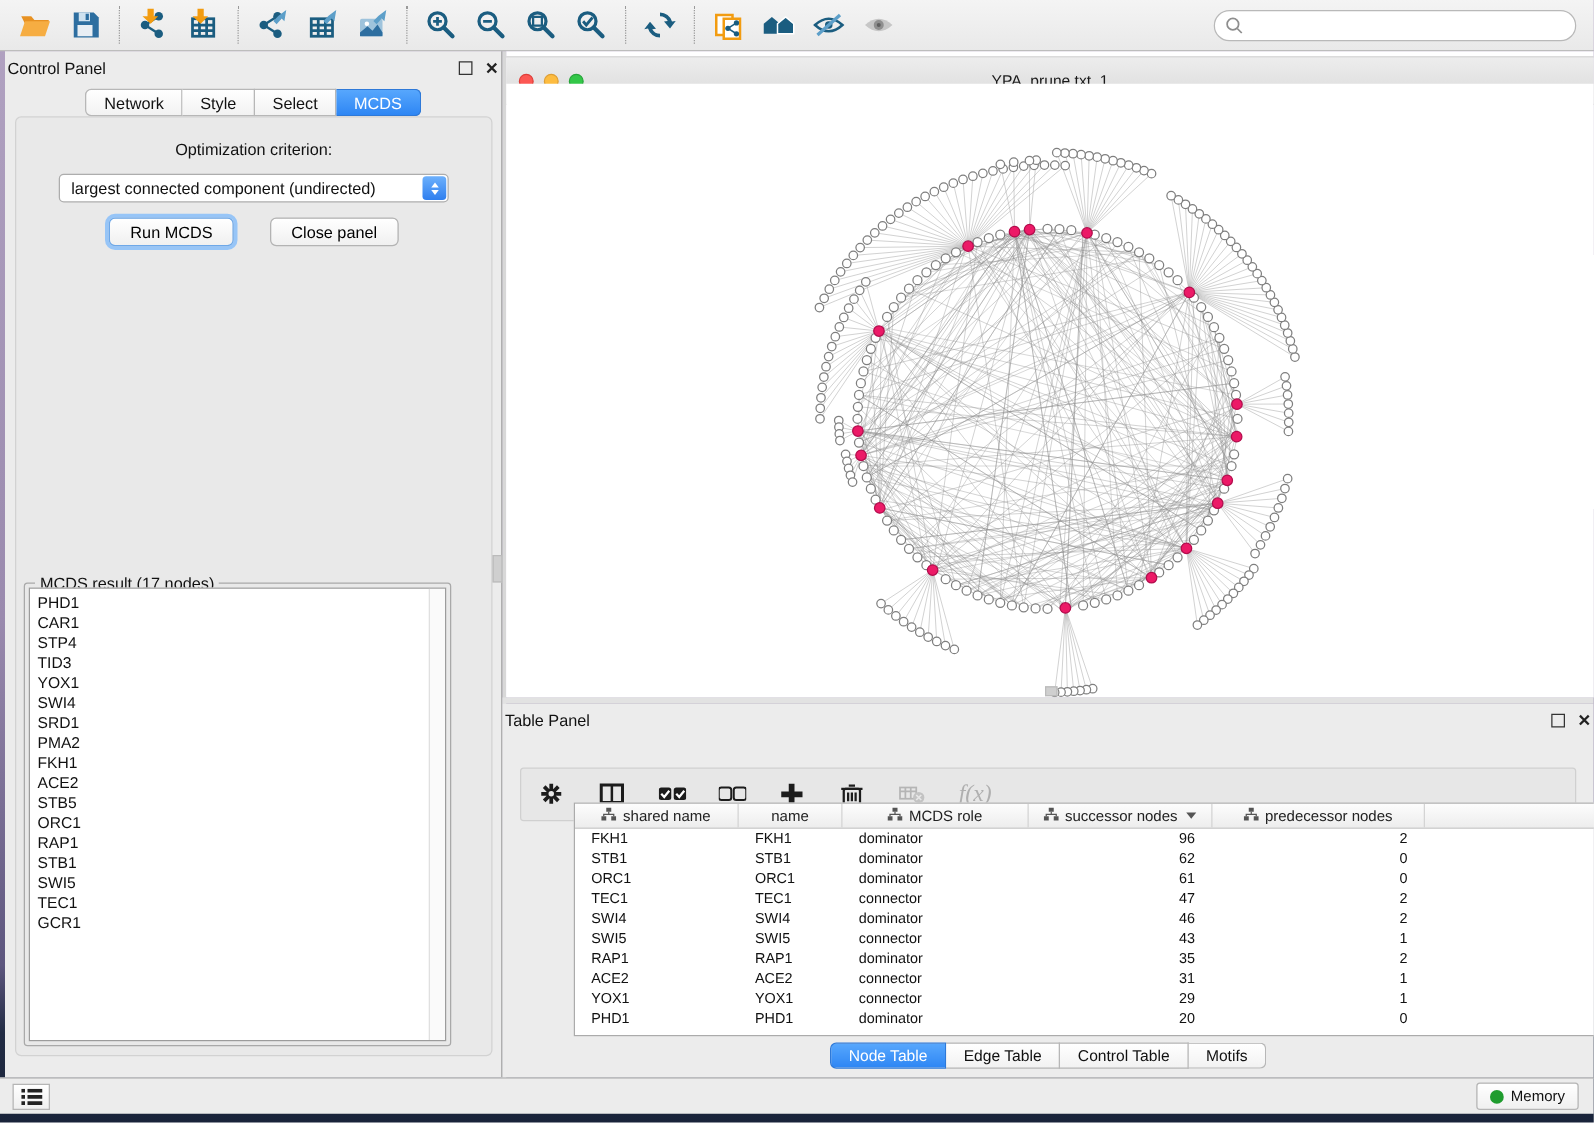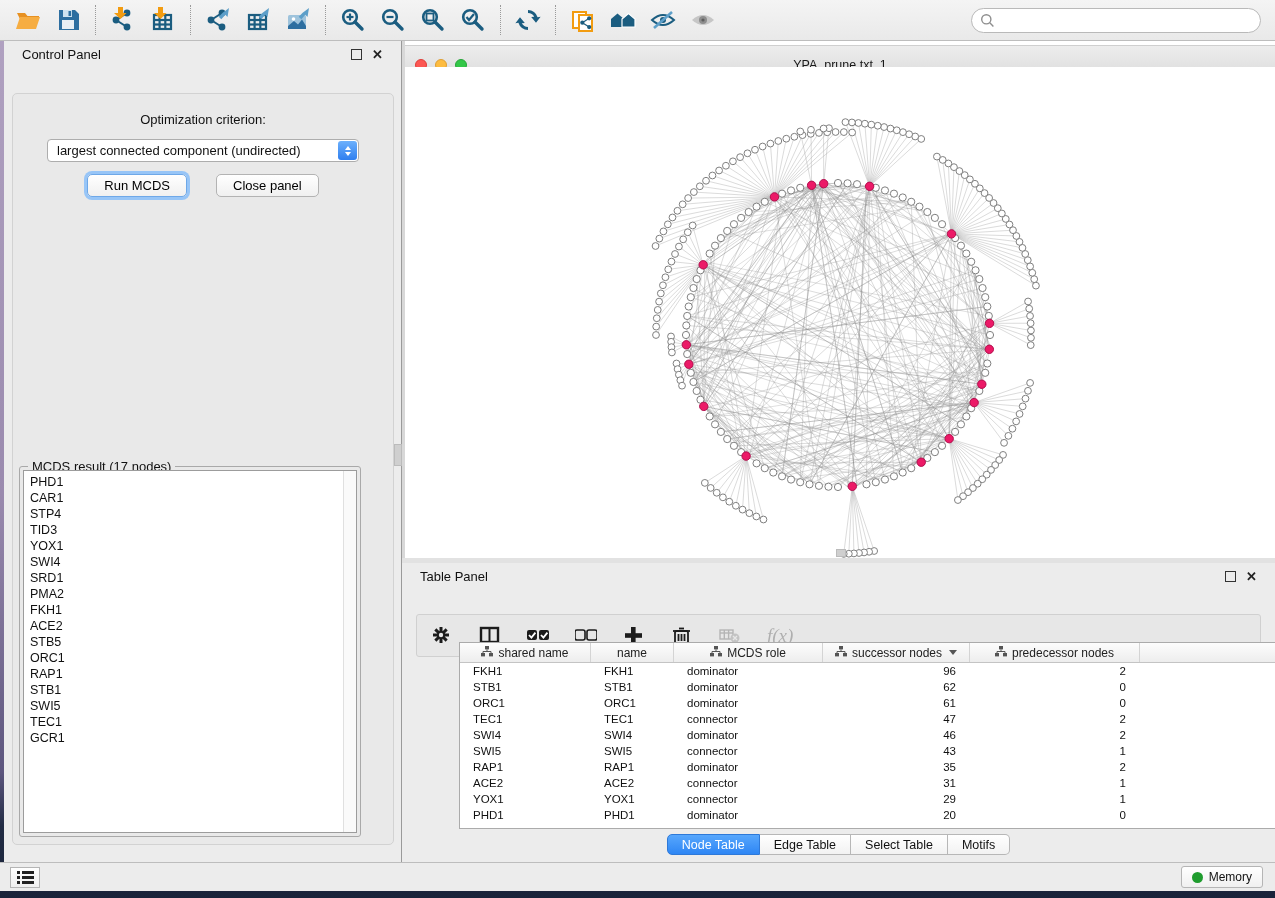--- a/index.html
+++ b/index.html
@@ -15,21 +15,21 @@
   .tb-btn { width:40px; height:34px; display:flex; align-items:center; justify-content:center; border-radius:4px; }
   .tb-sep { width:1px; height:30px; margin:0 7px; border-left:1px dotted #9a9a9a; }
   .search-wrap { margin-left:auto; margin-right:6px; position:relative; }
   .search-input { width:290px; height:25px; border:1px solid #b9b9b9; border-radius:13px;
                   background:#fff; padding:0 10px 0 28px; font-size:12px; outline:none; }
   .search-glass { position:absolute; left:9px; top:5px; }
 
   
   .control-panel { position:absolute; left:4px; top:41px; width:398px; height:821px;
                    background:#ececec; border-right:1px solid #9a9a9a; }
-  .panel-titlebar { height:26px; display:flex; align-items:center; padding:0 18px; }
+  .panel-titlebar { height:26px; display:flex; align-items:center; padding:0 2px; }
   .panel-title { font-size:13px; color:#111; }
   .panel-winbtns { margin-left:auto; display:flex; gap:10px; align-items:center; }
   .wb-float { width:11px; height:11px; border:1.5px solid #333; }
   .wb-close { font-size:13px; font-weight:bold; color:#222; line-height:11px; }
   .cp-tabs { position:absolute; left:0; top:30px; width:100%; display:flex; justify-content:center; }
   .seg { height:22px; padding:0 14px; background:linear-gradient(#ffffff,#f2f2f2);
          border:1px solid #b7b7b7; border-left:none; font-size:13px; display:flex; align-items:center; color:#111; }
   .seg:first-child { border-left:1px solid #b7b7b7; border-radius:5px 0 0 5px; }
   .seg:last-child { border-radius:0 5px 5px 0; }
   .seg.active { background:linear-gradient(#57a7fd,#2e86f4); border-color:#2e79d8; color:#fff; }
@@ -264,20 +264,26 @@
   </div>
 
   <div class="control-panel">
     <div class="panel-titlebar">
       <span class="panel-title">Control Panel</span>
       <span class="panel-winbtns">
         <span class="wb-float"></span>
         <span class="wb-close">✕</span>
       </span>
     </div>
+    <div class="cp-tabs" id="cp-tabs">
+        <button class="seg">Network</button>
+        <button class="seg">Style</button>
+        <button class="seg">Select</button>
+        <button class="seg active">MCDS</button>
+      </div>
     <div class="cp-inner">
       <div class="opt-label">Optimization criterion:</div>
       <div class="combo">
         <span>largest connected component (undirected)</span>
         <span class="combo-step">
             <i class="up"></i>
             <i class="dn"></i>
           </span>
       </div>
       <div class="btn-row">
@@ -1236,21 +1242,21 @@
             </div>
           </div>
       </div>
       <div class="tbl-scroll">
         <div class="tbl-thumb"></div>
       </div>
     </div>
     <div class="tp-tabs" id="tp-tabs">
         <button class="seg active">Node Table</button>
         <button class="seg">Edge Table</button>
-        <button class="seg">Select Table</button>
+        <button class="seg">Control Table</button>
         <button class="seg">Motifs</button>
       </div>
   </div>
 
   <div class="status-bar">
     <div class="list-btn">
       <svg width="17" height="13" viewBox="0 0 17 13">
         <g fill="#222">
             <rect x="0" y="0" width="3" height="3"></rect>
             <rect x="0" y="5" width="3" height="3"></rect>

